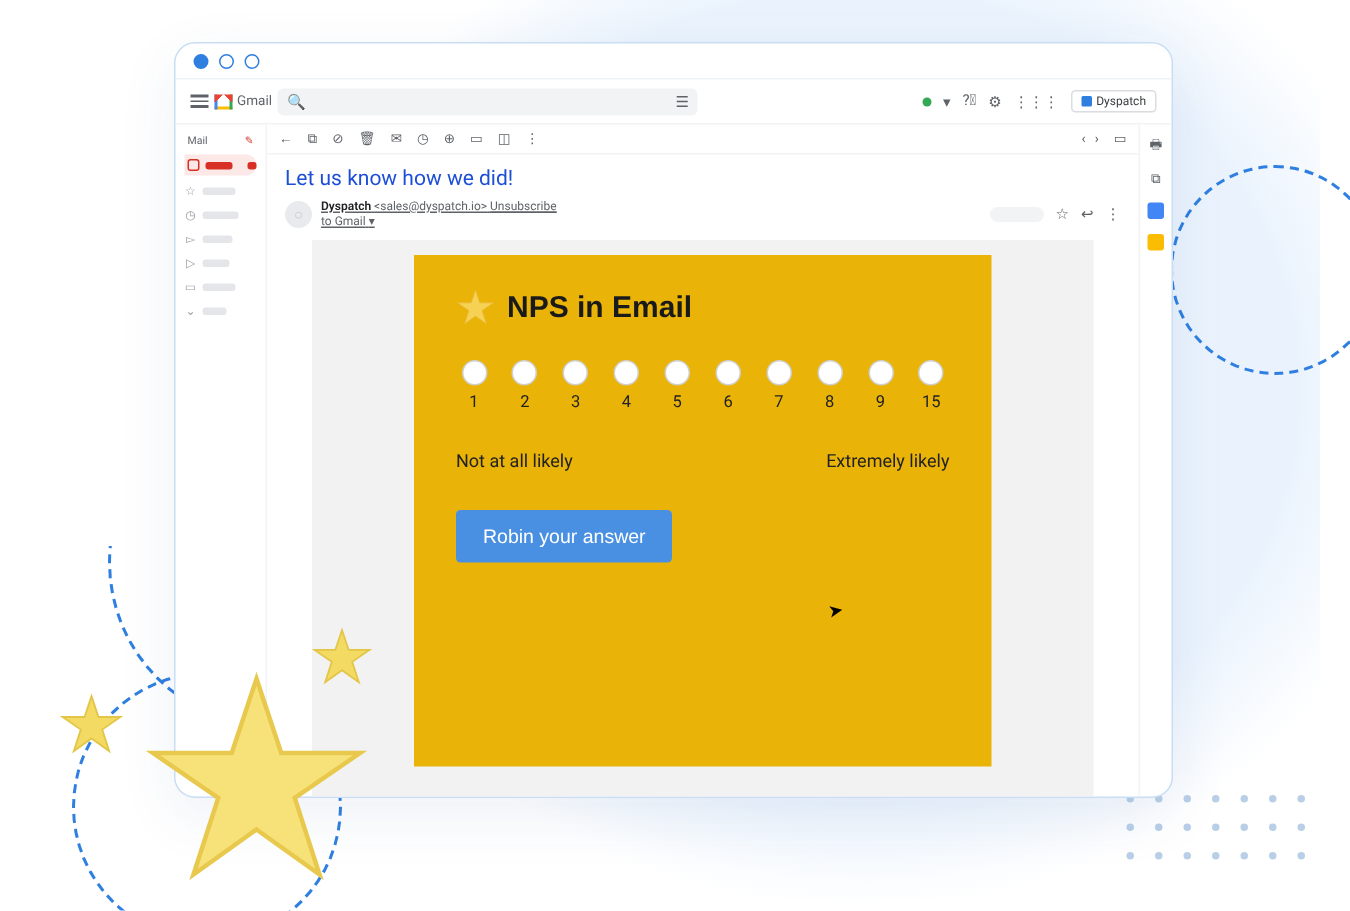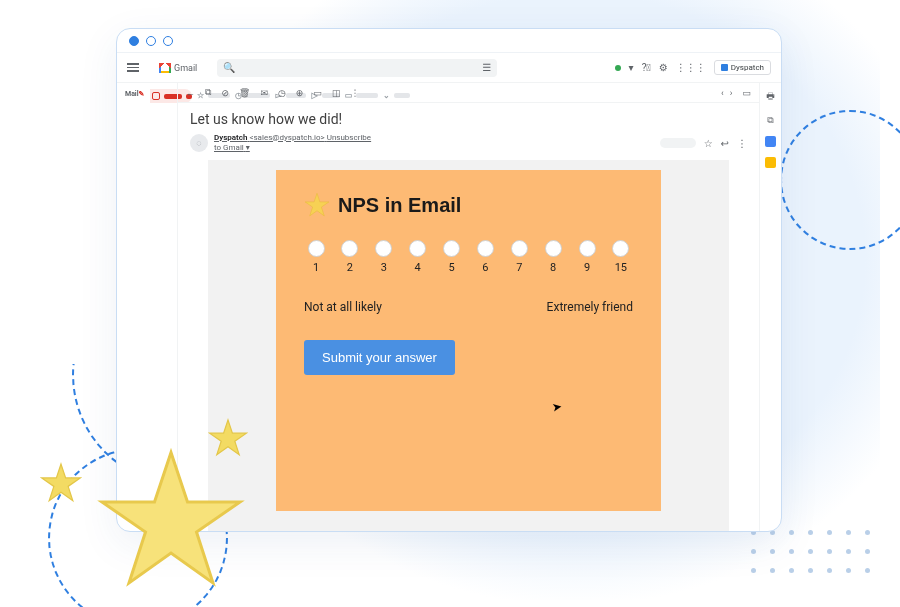--- a/index.html
+++ b/index.html
@@ -107,21 +107,21 @@
     flex-direction: column;
     font-size: 8px;
     color: #5f6368;
   }
 
   .topbar {
     display: flex;
     align-items: center;
     height: 30px;
     padding: 0 10px;
-    gap: 20px;
+    gap: 4px;
     border-bottom: 1px solid #f1f3f4;
   }
   .hamburger { width: 12px; display:flex; flex-direction:column; gap:2px;}
   .hamburger span { height:1.5px; background:#5f6368; display:block; }
   .gmail-logo { display:flex; align-items:center; gap:3px; font-size:9px; color:#5f6368; }
   .gmail-logo .m {
     width:12px; height:10px;
     background:
       linear-gradient(135deg,#ea4335 50%, transparent 50%) 0 0/6px 5px no-repeat,
       linear-gradient(-135deg,#ea4335 50%, transparent 50%) 6px 0/6px 5px no-repeat,
@@ -155,23 +155,22 @@
   }
   .chip .sq { width:7px; height:7px; background:#2f7fe0; border-radius:1px; }
   .icn { font-size:10px; color:#5f6368; }
 
   .body-row { flex:1; display:flex; }
 
   .sidebar {
     width: 60px;
     padding: 6px 6px;
     display:flex;
-    flex-direction:row;
+    flex-direction:column;
     gap:4px;
-    font-weight:bold;
   }
   .mail-label { font-size:7px; color:#5f6368; padding:1px 2px; display:flex; justify-content:space-between;}
   .compose-icn { color:#d93025; }
   .side-row { display:flex; align-items:center; gap:4px; height:12px;}
   .side-row .ph { height:5px; background:#e4e6e9; border-radius:2px; }
   .side-row.active .ph { background:#d93025; }
   .side-row .sicn { width:8px; font-size:8px; color:#9aa0a6; text-align:center;}
   .side-row.inbox .sq1 { width:8px;height:8px;border:1.5px solid #d93025;border-radius:2px;}
   .first-row-hl { background:#fce8e6; border-radius:0 10px 10px 0; height:14px; padding-left:2px; }
 
@@ -189,21 +188,21 @@
     padding: 0 8px;
     font-size:9px;
     color:#5f6368;
     border-bottom:1px solid #f1f3f4;
   }
   .toolbar .sp { flex:1; }
   .toolbar .pager { display:flex; gap:6px; font-size:9px;}
 
   .subject {
     font-size: 14px;
-    color: #404040;
+    color: #1d4ed8;
     padding: 8px 12px 6px;
   }
   .meta {
     display:flex;
     align-items:center;
     gap:6px;
     padding: 0 12px 6px;
   }
   .avatar { width:18px; height:18px; border-radius:50%; background:#e8eaed; display:flex;align-items:center;justify-content:center;font-size:9px;color:#9aa0a6;}
   .sender-line { font-size:8px; color:#5f6368; line-height:1.3;text-decoration:underline;}
@@ -214,21 +213,21 @@
 
   .email-body {
     flex:1;
     background: #f2f2f2;
     margin: 0 30px 0 30px;
     display:flex;
     justify-content:center;
     padding: 10px 0 20px;
   }
   .email-content {
-    background:#fdba74;
+    background:#eab308;
     width: 385px;
     padding: 22px 28px 30px;
   }
   .email-title-row { display:flex; align-items:center; gap:8px; margin-bottom:20px;}
   .email-title {
     font-family: Arial Black, Arial, sans-serif;
     font-weight: 900;
     font-size: 20px;
     color: #1a1a1a;
   }
@@ -503,24 +502,24 @@
                   <span class="num">9</span>
                 </div>
               <div class="scale-item">
                   <span class="circle"></span>
                   <span class="num">15</span>
                 </div>
             </div>
 
             <div class="scale-labels">
               <span>Not at all likely</span>
-              <span>Extremely friend</span>
+              <span>Extremely likely</span>
             </div>
 
-            <button class="submit-btn">Submit your answer</button>
+            <button class="submit-btn">Robin your answer</button>
           </div>
         </div>
       </div>
 
       <div class="right-rail">
         <span style="font-size:9px;color:#5f6368">🖶</span>
         <span style="font-size:9px;color:#5f6368">⧉</span>
         <span class="rail-icn cal"></span>
         <span class="rail-icn keep"></span>
       </div>

